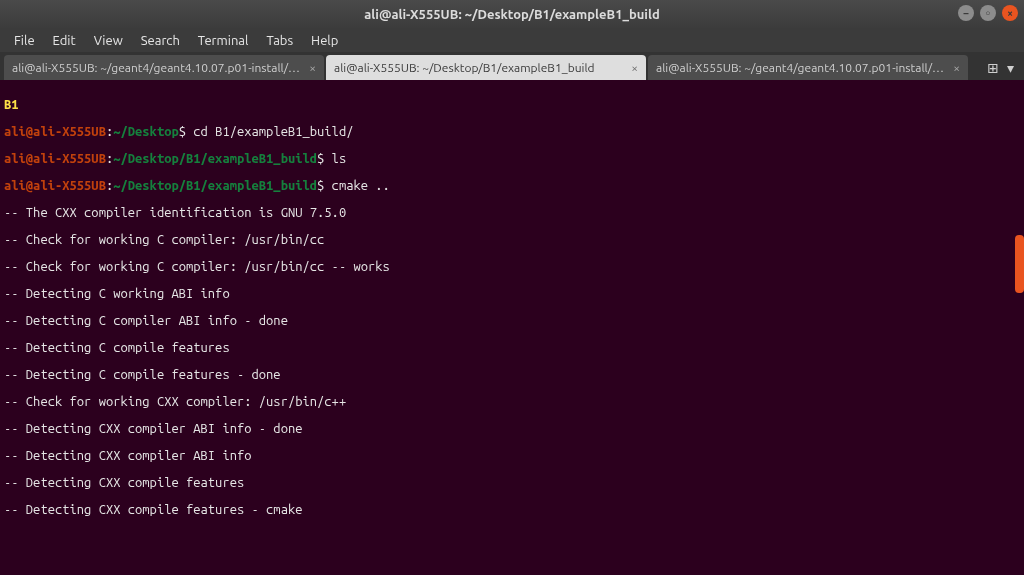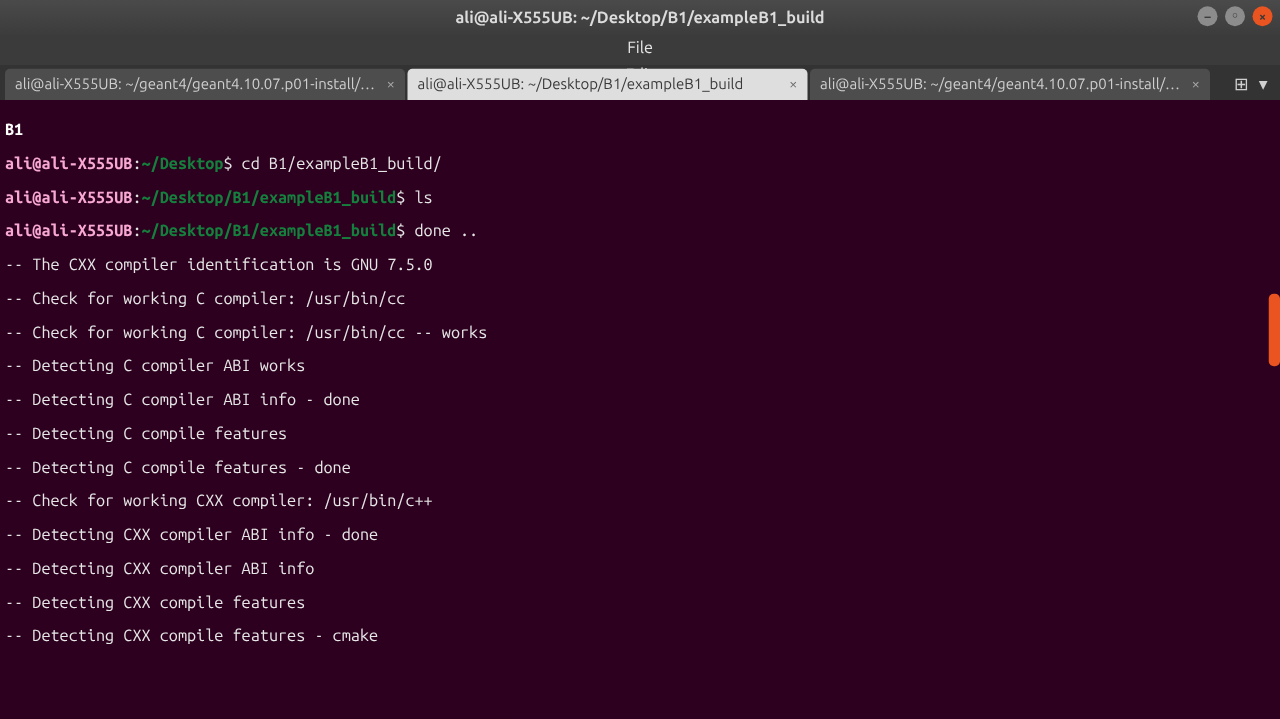--- a/index.html
+++ b/index.html
@@ -46,21 +46,20 @@
     
     .menubar {
       height: 24px;
       background: #3b3b3b;
       color: #e6e6e6;
       display: flex;
       align-items: center;
       padding: 0 6px;
       font-size: 13px;
       gap: 2px;
-      flex-direction: column;
     }
     .menu-item { padding: 3px 8px; }
 
     
     .tabbar {
       height: 28px;
       background: #333333;
       display: flex;
       align-items: stretch;
       padding: 3px 4px 0 4px;
@@ -105,24 +104,24 @@
       line-height: 13.5px;
       background: #2c001e;
       color: #e6e6e6;
       padding: 4px 4px 0 4px;
       white-space: pre;
       height: calc(575px - 28px - 24px - 28px);
       overflow: hidden;
       position: relative;
     }
     .line { white-space: pre; }
-    .user { color: #f9a8d4; font-weight: bold; }
+    .user { color: #c2410c; font-weight: bold; }
     .path { color: #15803d; font-weight: bold; }
     .dollar { color: #e6e6e6; }
-    .blue { color: #ffffff; font-weight: bold; }
+    .blue { color: #fde047; font-weight: bold; }
 
     .scroll-indicator {
       position: absolute;
       right: 0;
       top: 155px;
       width: 9px;
       height: 58px;
       background: #e95420;
       border-radius: 4px;
     }
@@ -166,25 +165,25 @@
   <div class="tab-extra">
     <span class="ico">⊞</span>
     <span class="ico">▾</span>
   </div>
 </div>
 
 <div class="term">
 <div class="line"><span class="blue">B1</span></div>
 <div class="line"><span class="user">ali@ali-X555UB</span><span class="dollar">:</span><span class="path">~/Desktop</span><span class="dollar">$ </span><span>cd B1/exampleB1_build/</span></div>
 <div class="line"><span class="user">ali@ali-X555UB</span><span class="dollar">:</span><span class="path">~/Desktop/B1/exampleB1_build</span><span class="dollar">$ </span><span>ls</span></div>
-<div class="line"><span class="user">ali@ali-X555UB</span><span class="dollar">:</span><span class="path">~/Desktop/B1/exampleB1_build</span><span class="dollar">$ </span><span>done ..</span></div>
+<div class="line"><span class="user">ali@ali-X555UB</span><span class="dollar">:</span><span class="path">~/Desktop/B1/exampleB1_build</span><span class="dollar">$ </span><span>cmake ..</span></div>
 <div class="line">-- The CXX compiler identification is GNU 7.5.0</div>
 <div class="line">-- Check for working C compiler: /usr/bin/cc</div>
 <div class="line">-- Check for working C compiler: /usr/bin/cc -- works</div>
-<div class="line">-- Detecting C compiler ABI works</div>
+<div class="line">-- Detecting C working ABI info</div>
 <div class="line">-- Detecting C compiler ABI info - done</div>
 <div class="line">-- Detecting C compile features</div>
 <div class="line">-- Detecting C compile features - done</div>
 <div class="line">-- Check for working CXX compiler: /usr/bin/c++</div>
 <div class="line">-- Detecting CXX compiler ABI info - done</div>
 <div class="line">-- Detecting CXX compiler ABI info</div>
 <div class="line">-- Detecting CXX compile features</div>
 <div class="line">-- Detecting CXX compile features - cmake</div>
 
 

